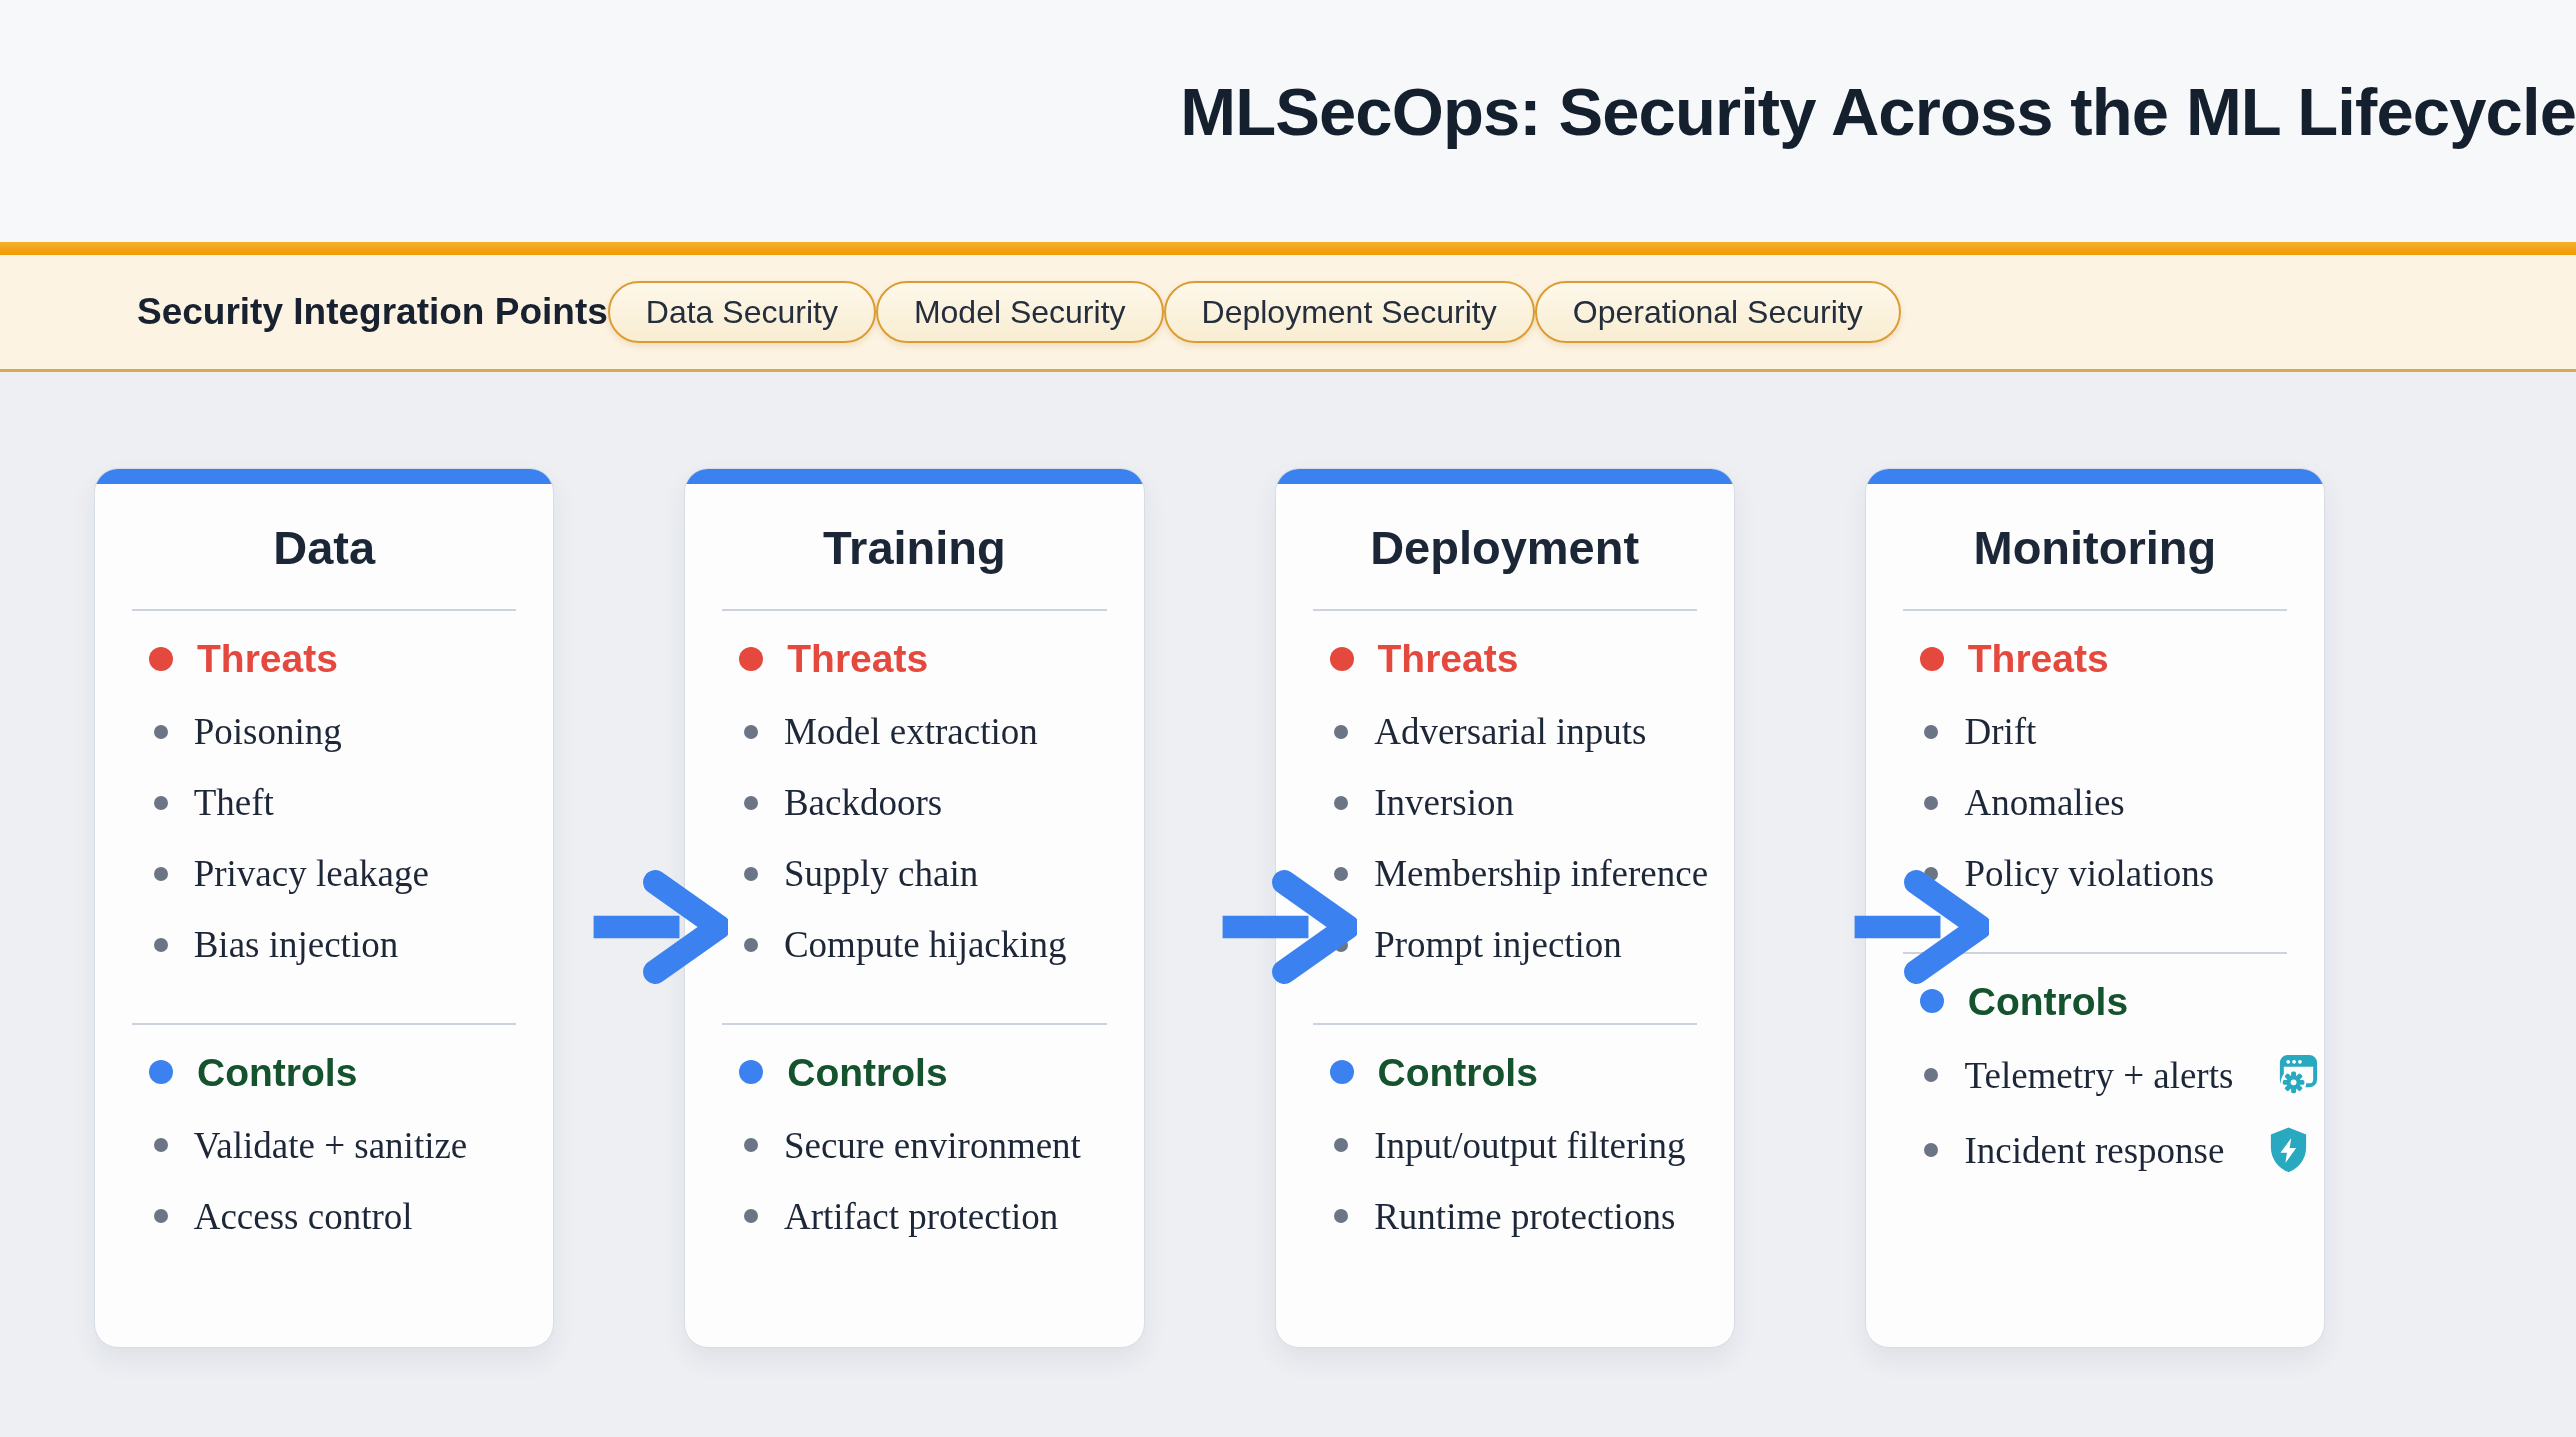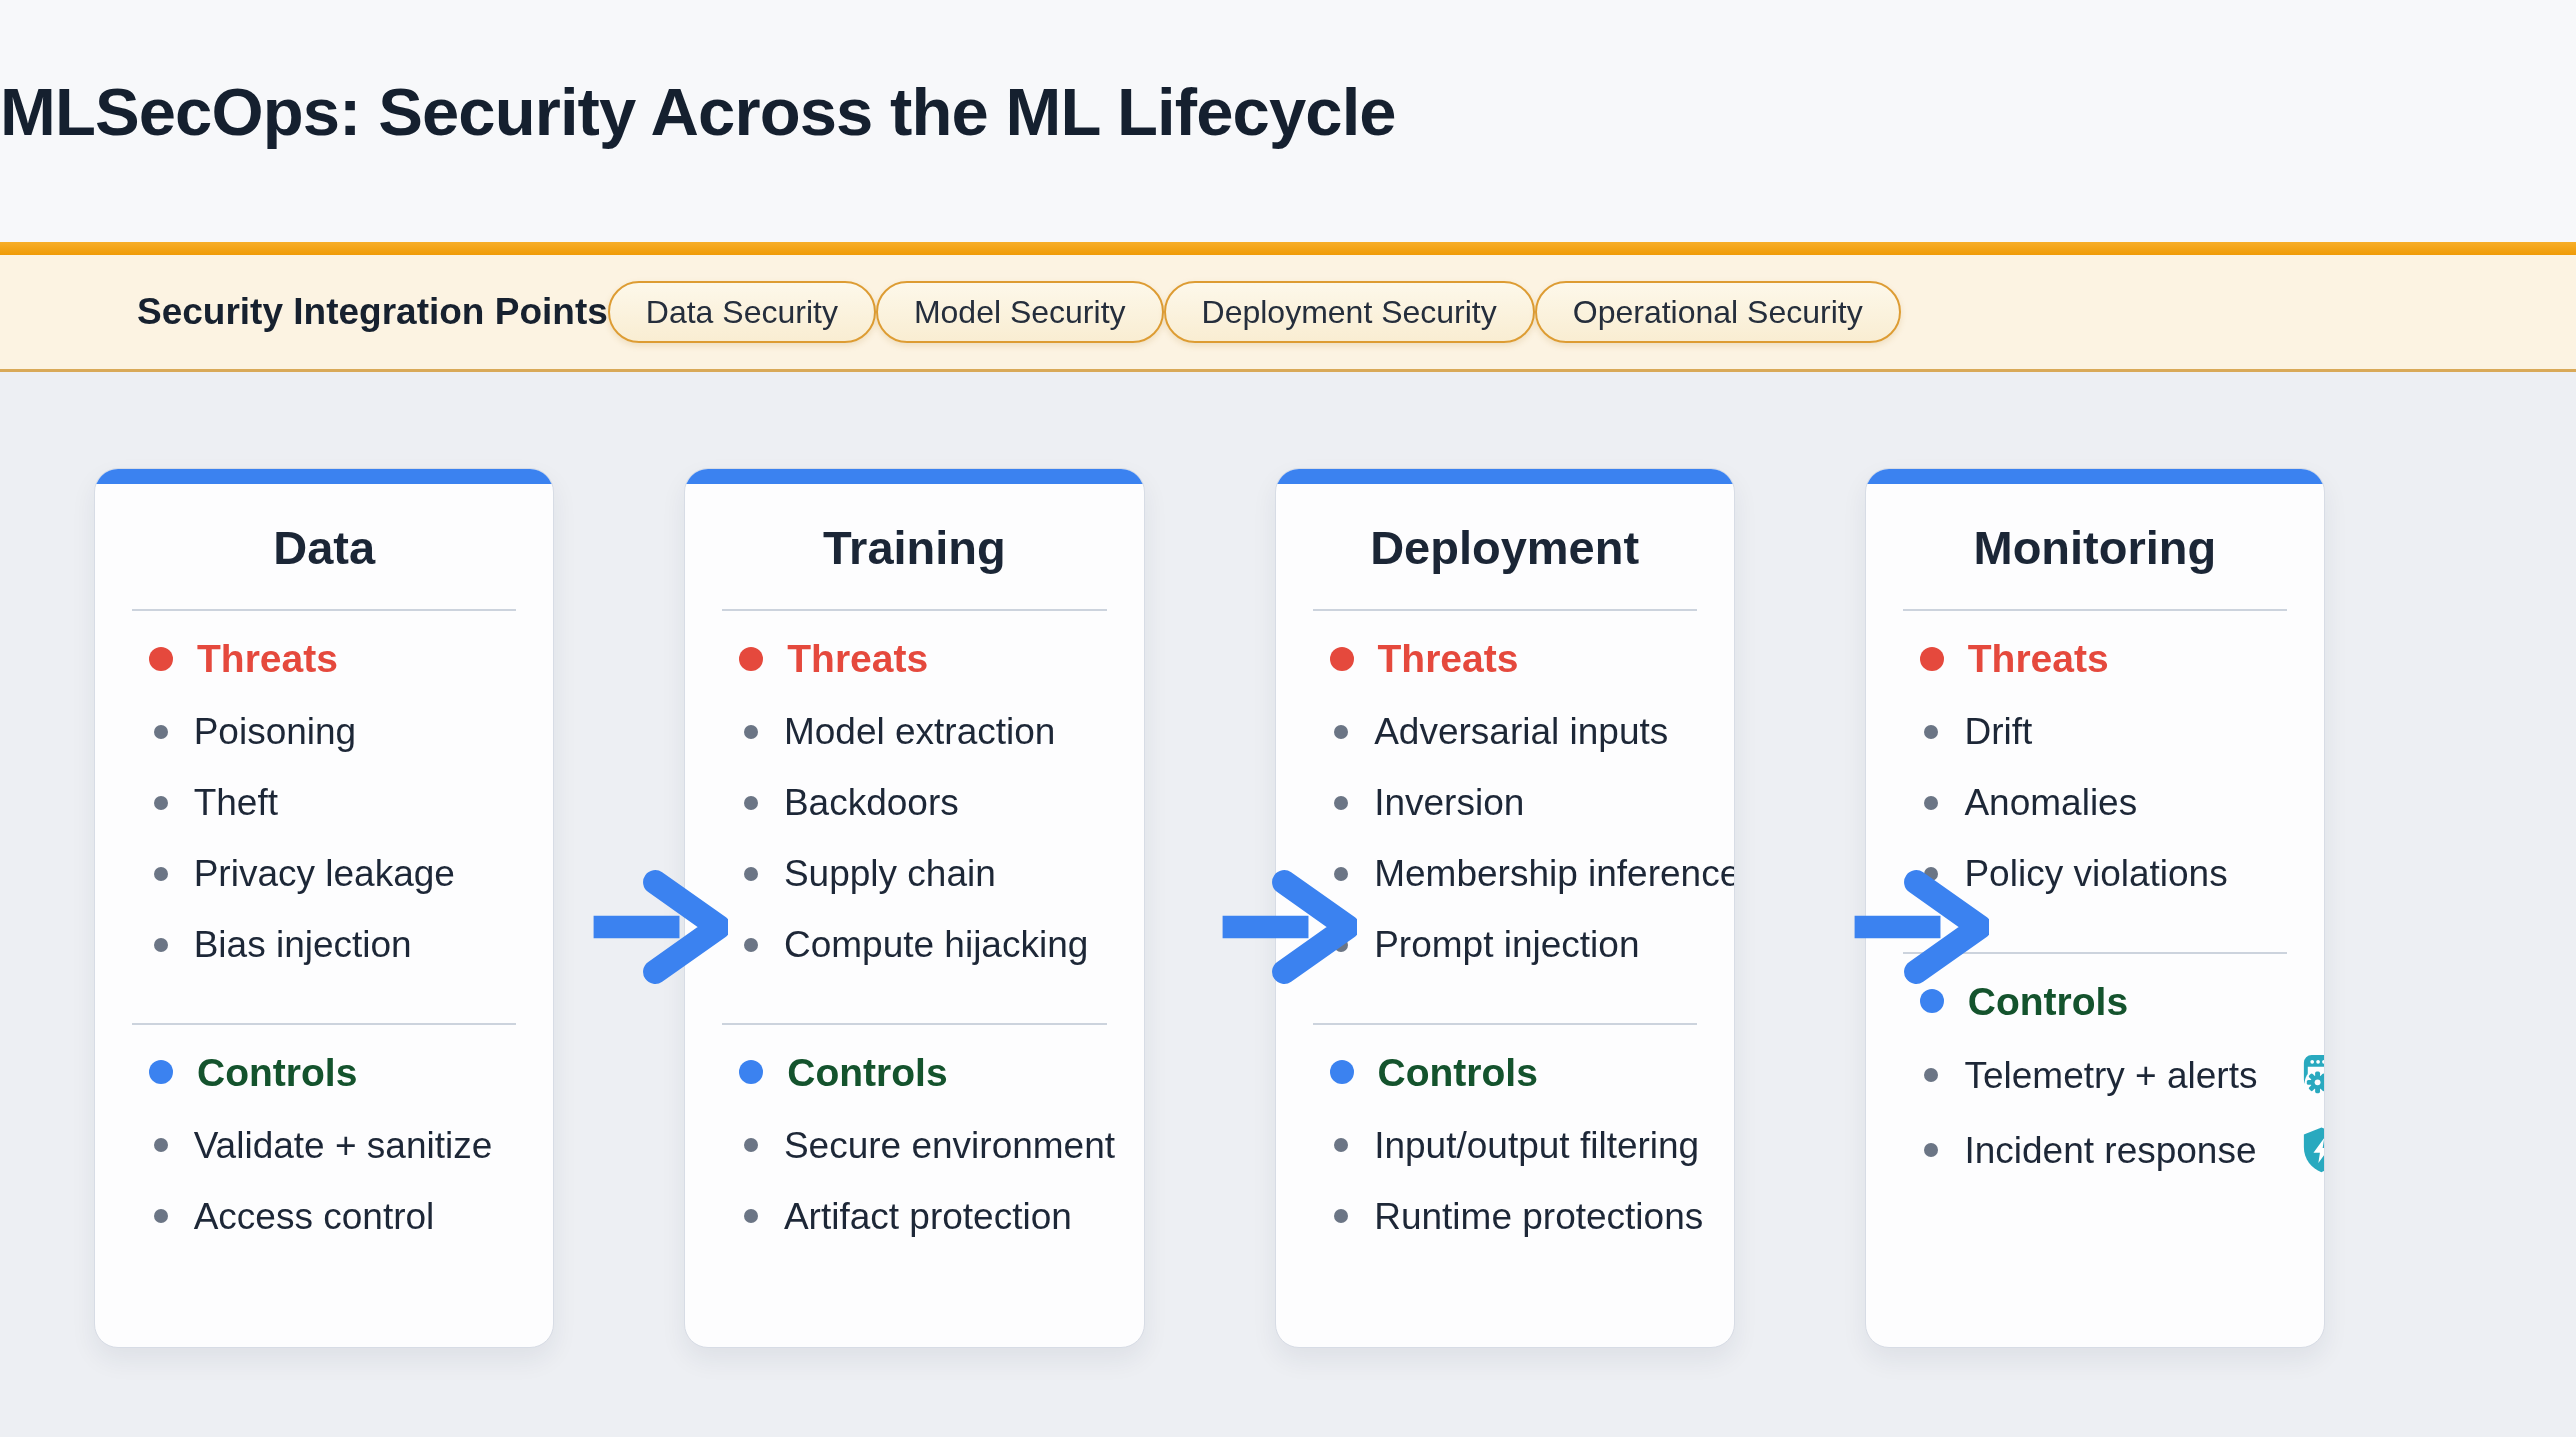--- a/index.html
+++ b/index.html
@@ -9,21 +9,21 @@
     background:#edeff3;
     font-family:"Liberation Sans", sans-serif;
     overflow:hidden;
   }
   .top-area{
     position:absolute; top:0; left:0; width:2576px; height:242px;
     background:#f7f8fa;
   }
   .page-title{
     position:absolute; top:73px; left:0; width:2576px;
-    text-align:left;
+    text-align:right;
     font-size:67px; font-weight:700; letter-spacing:-0.9px;
     color:#15202f;
   }
   
   .band{ position:absolute; top:242px; left:0; width:2576px; }
   .band-top{ height:13px; background:linear-gradient(#f7ae2a,#ef9b07); }
   .band-body{
     height:114px; background:#fcf3e2;
     display:flex; align-items:center; justify-content:flex-start;
     padding:0 137px;
@@ -70,20 +70,21 @@
   .sec-head.threats{ color:#e5493d; }
   .sec-head.controls{ color:#14532d; }
   .dot-big{ width:24px; height:24px; border-radius:50%; flex:none; }
   .sec-head.threats .dot-big{ background:#e5493d; }
   .sec-head.controls .dot-big{ background:#3b82f0; }
   .list{ margin-top:11.2px; }
   .item{
     display:flex; align-items:center; gap:26px;
     margin-top:26px; font-size:37px; color:#1d2737; line-height:45px;
     white-space:nowrap;
+    font-family:Liberation Serif, serif;
   }
   .dot{ width:14px; height:14px; border-radius:50%; background:#6b7585; flex:none; margin-left:4.7px; }
   .citem-icon{ display:inline-flex; margin-left:15px; flex:none; }
   
   .arrow{ position:absolute; top:869px; width:140px; height:116px; }
   .arrow.a1{ left:588px; }
   .arrow.a2{ left:1217px; }
   .arrow.a3{ left:1849px; }
 </style>
 </head>

